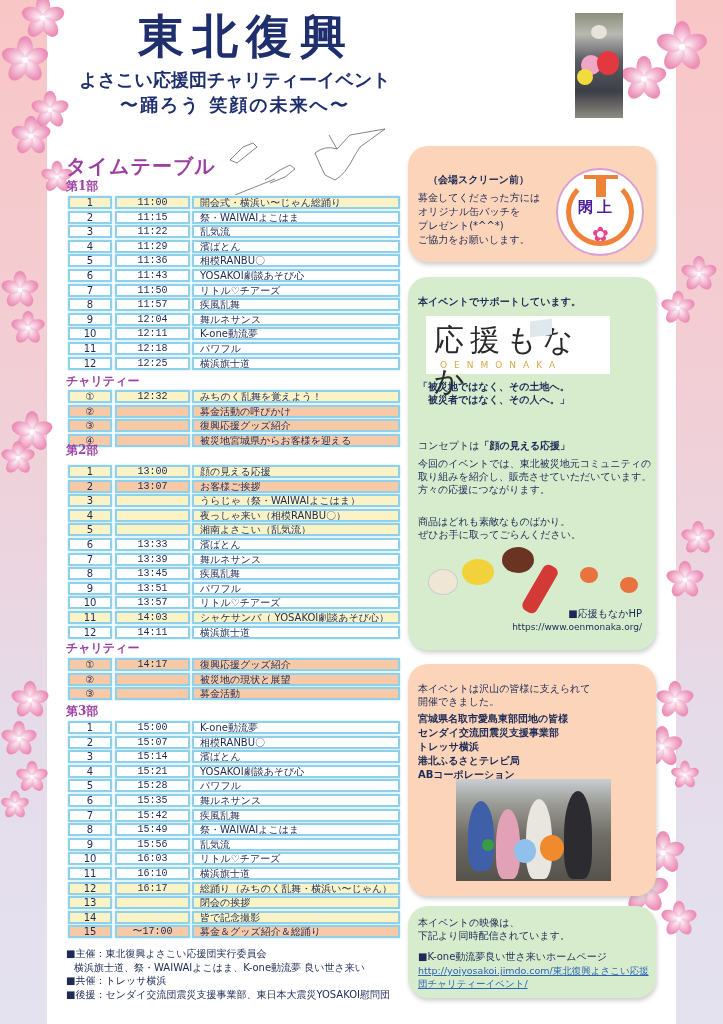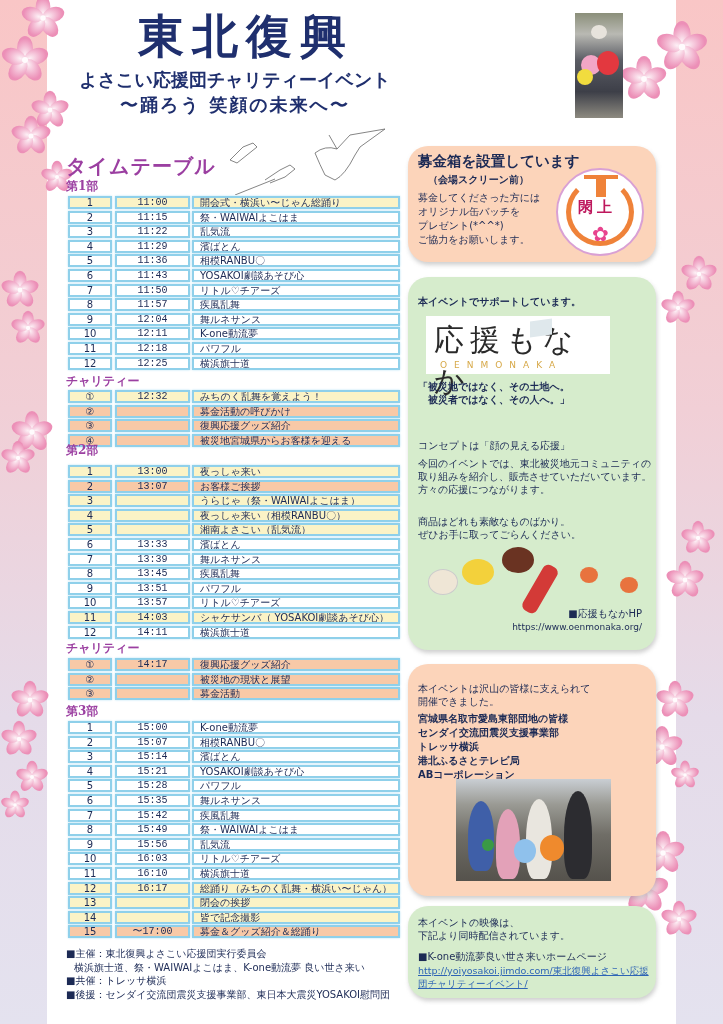--- a/index.html
+++ b/index.html
@@ -78,32 +78,32 @@
   .panel-stream { left: 408px; top: 906px; width: 248px; height: 92px; background: #d6eccc; }
 
   .don-title { position: absolute; left: 10px; top: 6px; font-size: 14.5px; font-weight: bold; color: #1c2a55; }
   .don-sub { position: absolute; left: 20px; top: 27px; font-size: 10px; font-weight: bold; color: #1c2a55; }
   .don-body { position: absolute; left: 10px; top: 45px; font-size: 10px; line-height: 14px; color: #1c2a55; }
   .badge {
     position: absolute; left: 148px; top: 22px; width: 88px; height: 88px; border-radius: 50%;
     background: #fff; border: 2px solid #d9a0d4;
   }
   .badge-inner { position: absolute; left: 8px; top: 8px; width: 68px; height: 68px; border-radius: 50%; border: 5px solid #ef8239; border-top-color: transparent; }
-  .badge-text { position: absolute; left: 20px; top: 28px; font-size: 15px; font-weight: bold; color: #be185d; letter-spacing: 4px; }
+  .badge-text { position: absolute; left: 20px; top: 28px; font-size: 15px; font-weight: bold; color: #4c1d95; letter-spacing: 4px; }
   .badge-arrow { position: absolute; left: 38px; top: 5px; width: 10px; height: 22px; background: #ef8239; }
   .badge-arrow::before { content: ""; position: absolute; left: -12px; top: 0; width: 34px; height: 4px; background: #ef8239; }
   .badge-flower { position: absolute; left: 34px; top: 52px; font-size: 20px; color: #e8448e; }
 
   .mon-intro { position: absolute; left: 10px; top: 18px; font-size: 10px; font-weight: bold; color: #1c2a55; }
   .mon-logo { position: absolute; left: 18px; top: 39px; width: 184px; height: 58px; background: #ffffff; }
   .mon-logo-jp { position: absolute; left: 8px; top: 4px; font-size: 30px; color: #2a2a2a; letter-spacing: 6px; font-family: "DejaVu Serif", serif; }
   .mon-logo-en { position: absolute; left: 14px; top: 44px; font-size: 9px; color: #d7a949; letter-spacing: 7px; }
   .mon-quote { position: absolute; left: 10px; top: 103px; font-size: 10px; line-height: 13px; font-weight: bold; color: #1c2a55; white-space: pre; }
   .mon-p { position: absolute; left: 10px; font-size: 10px; line-height: 13px; color: #1c2a55; }
-  .mon-concept b { font-weight: normal; }
+  .mon-concept b { font-weight: bold; }
   .mon-products { position: absolute; left: 12px; top: 260px; width: 228px; height: 80px; }
   .prod { position: absolute; border-radius: 50%; }
   .mon-hp { position: absolute; right: 14px; top: 330px; font-size: 10px; color: #1c2a55; text-align: right; }
   .mon-url { position: absolute; right: 14px; top: 345px; font-size: 9px; color: #1c2a55; text-align: right; }
 
   .th-intro { position: absolute; left: 10px; top: 18px; font-size: 10px; line-height: 13px; color: #1c2a55; }
   .th-list { position: absolute; left: 10px; top: 48px; font-size: 10px; line-height: 14px; font-weight: bold; color: #1c2a55; }
   .th-photo {
     position: absolute; left: 48px; top: 115px; width: 155px; height: 102px;
     background: linear-gradient(180deg, #c9ced3 0%, #9a9a94 25%, #6f6d66 55%, #55524c 100%);
@@ -631,21 +631,21 @@
     </div>
     <div class="tt-row bg-orange" style="top: 433.8px;">
       <div class="cell c-num">④</div>
       <div class="cell c-time"></div>
       <div class="cell c-name">被災地宮城県からお客様を迎える</div>
     </div>
     <div class="section-label" style="top: 442px;">第2部</div>
     <div class="tt-row bg-yellow" style="top: 465px;">
       <div class="cell c-num">1</div>
       <div class="cell c-time">13:00</div>
-      <div class="cell c-name">夜っしゃ来い</div>
+      <div class="cell c-name">顔の見える応援</div>
     </div>
     <div class="tt-row bg-orange" style="top: 479.6px;">
       <div class="cell c-num">2</div>
       <div class="cell c-time">13:07</div>
       <div class="cell c-name">お客様ご挨拶</div>
     </div>
     <div class="tt-row bg-yellow" style="top: 494.2px;">
       <div class="cell c-num">3</div>
       <div class="cell c-time"></div>
       <div class="cell c-name">うらじゃ（祭・WAIWAIよこはま）</div>
@@ -790,21 +790,20 @@
   </div>
 
 <div class="credits">
   <div>■主催：東北復興よさこい応援団実行委員会</div>
   <div class="indent">横浜旗士道、祭・WAIWAIよこはま、K-one動流夢 良い世さ来い</div>
   <div>■共催：トレッサ横浜</div>
   <div>■後援：センダイ交流団震災支援事業部、東日本大震災YOSAKOI慰問団</div>
 </div>
 
 <div class="panel panel-donation">
-  <div class="don-title">募金箱を設置しています</div>
   <div class="don-sub">（会場スクリーン前）</div>
   <div class="don-body">
     <div>募金してくださった方には</div>
     <div>オリジナル缶バッチを</div>
     <div>プレゼント(*^^*)</div>
     <div>ご協力をお願いします。</div>
   </div>
   <div class="badge">
     <div class="badge-inner"></div>
     <div class="badge-arrow"></div>

